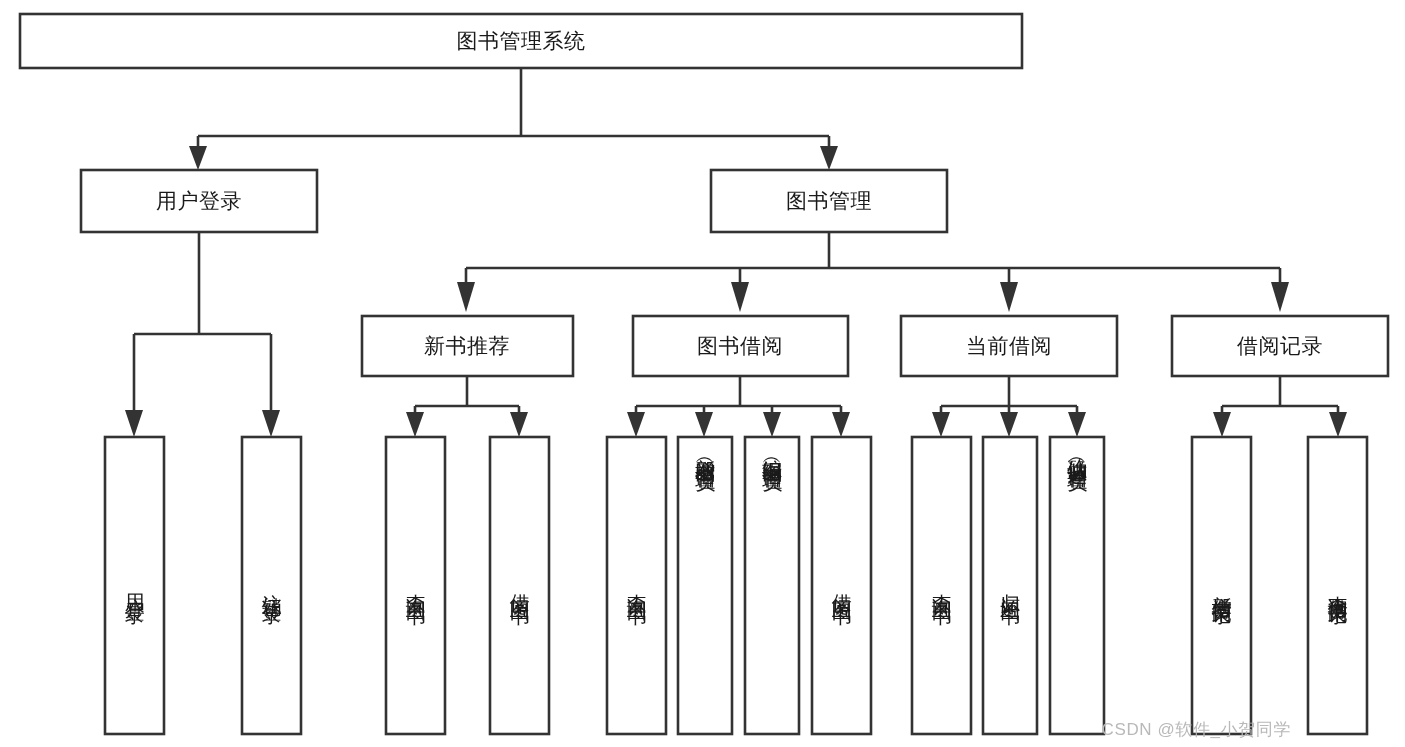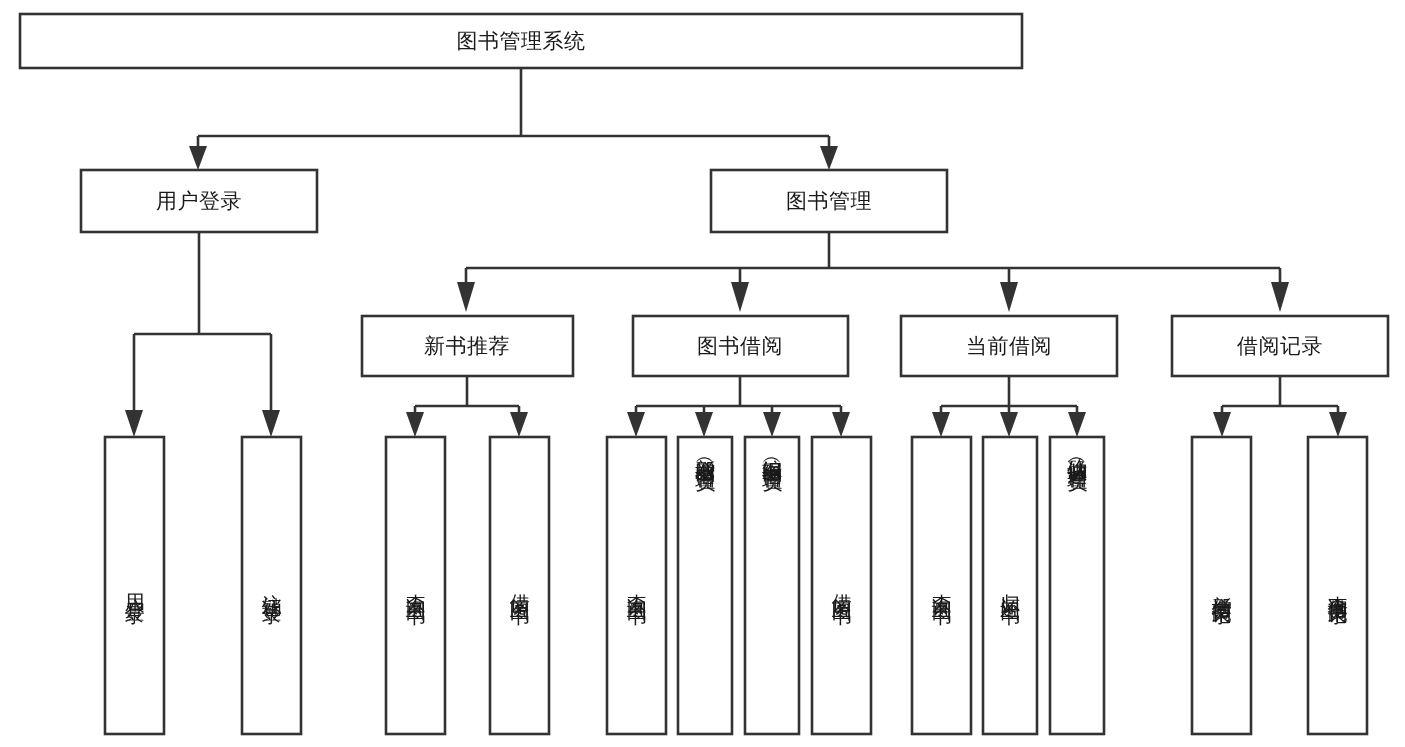--- a/index.html
+++ b/index.html
@@ -258,14 +258,15 @@
     <div class="vlabel" style="letter-spacing:2px; padding-top:6px;">确认归还（管理员）</div>
   </div>
 
   <div class="vlabel-wrap" style="left:1192px; top:437px; width:59px; height:297px;">
     <div class="vlabel" style="letter-spacing:2px;">新增借阅记录</div>
   </div>
   <div class="vlabel-wrap" style="left:1308px; top:437px; width:59px; height:297px;">
     <div class="vlabel" style="letter-spacing:2px;">查询借阅记录</div>
   </div>
 
+  <div id="watermark">CSDN @软件_小贺同学</div>
 
 </div>
 
 </body></html>

